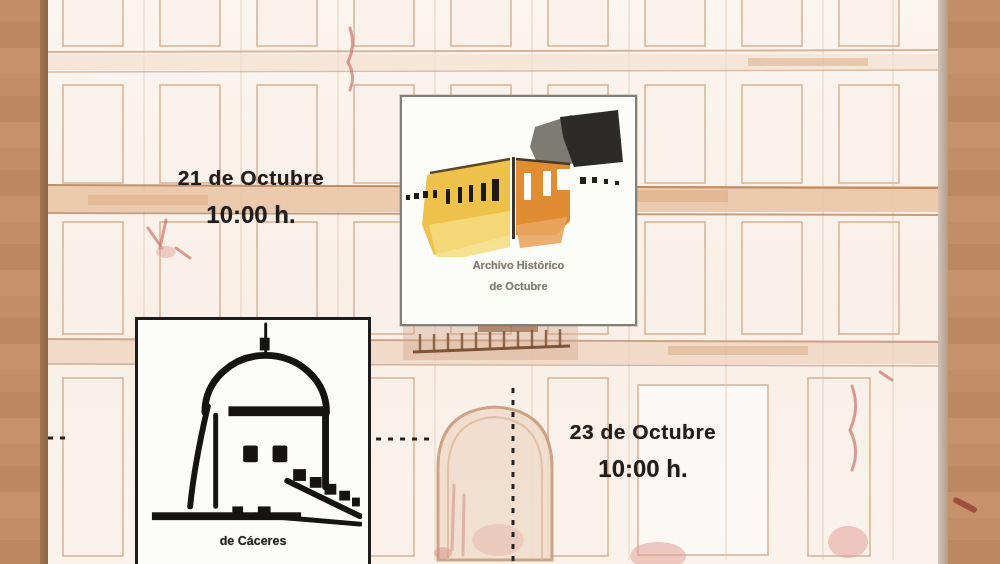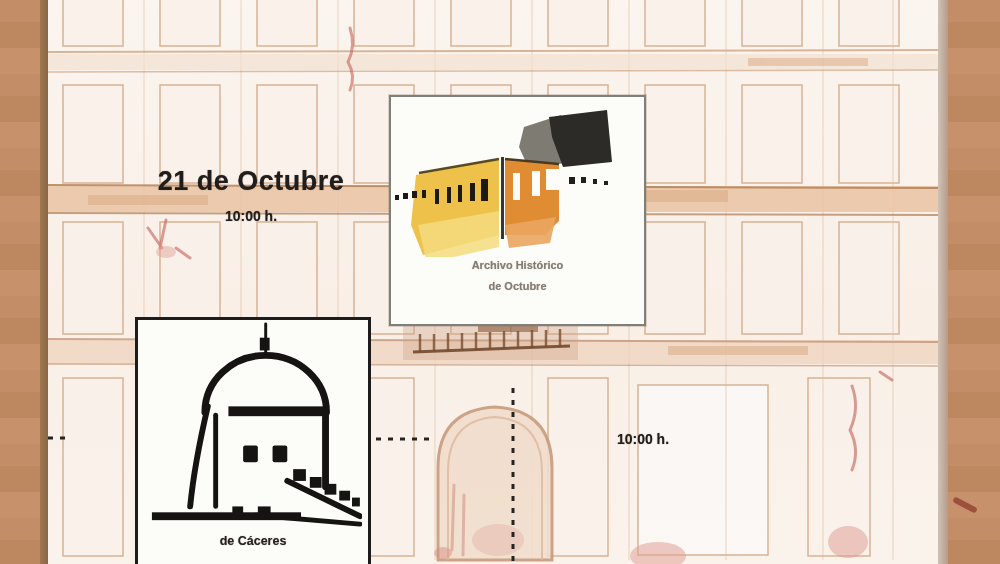--- a/index.html
+++ b/index.html
@@ -17,30 +17,30 @@
   .kraft-right::before{content:"";position:absolute;left:-10px;top:0;bottom:0;width:10px;
     background:linear-gradient(90deg,#cfc2b6,#b49c8b);}
   .kraft-mark{position:absolute;right:22px;top:502px;width:26px;height:6px;
     background:#8e3b2e;opacity:.75;transform:rotate(28deg);border-radius:3px;}
   
   .poster{position:absolute;left:48px;top:0;width:890px;height:564px;overflow:hidden;
     background:linear-gradient(180deg,#fbf5ef 0%,#f9efe7 55%,#faf3ec 100%);}
   .facade{position:absolute;inset:0;}
   
   .event{position:absolute;text-align:center;color:#211d1a;}
-  .event .date{font-weight:700;font-size:27px;letter-spacing:.5px;
+  .event .date{font-weight:700;font-size:21px;letter-spacing:.5px;
     text-shadow:0 0 1px rgba(30,25,20,.55);}
-  .event .time{font-weight:700;font-size:14px;margin-top:11px;
+  .event .time{font-weight:700;font-size:24px;margin-top:11px;
     text-shadow:0 0 1px rgba(30,25,20,.5);}
   .event-1{left:88px;top:166px;width:230px;}
   .event-2{left:470px;top:420px;width:250px;}
   
   .logo-card{position:absolute;background:#fcfcf9;}
-  .logo-color{left:341px;top:95px;width:233px;height:227px;
-    border:2px solid #80807a;box-shadow:0 0 0 1px rgba(120,110,100,.25);padding-left:20px;}
+  .logo-color{left:352px;top:95px;width:233px;height:227px;
+    border:2px solid #80807a;box-shadow:0 0 0 1px rgba(120,110,100,.25);}
   .logo-color .logo-art{position:absolute;left:0;top:10px;width:233px;height:150px;}
   .logo-color .logo-text{position:absolute;left:0;top:158px;width:100%;
     text-align:center;color:#847d72;font-weight:700;font-size:11px;line-height:21px;
     text-shadow:0 0 1px rgba(130,120,110,.6);}
   .logo-bw{left:87px;top:317px;width:230px;height:280px;
     border:3px solid #1d1c1a;}
   .logo-bw .logo-art{position:absolute;left:0;top:2px;width:224px;height:206px;}
   .logo-bw .logo-text{position:absolute;left:0;top:212px;width:100%;
     text-align:center;color:#26221f;font-weight:700;font-size:12.5px;line-height:18px;
     text-shadow:0 0 1px rgba(40,35,30,.5);}
@@ -171,20 +171,21 @@
       <ellipse cx="395" cy="553" rx="9" ry="6" fill="#d98f86" opacity="0.5"></ellipse>
       <ellipse cx="118" cy="252" rx="10" ry="6" fill="#e0a49b" opacity="0.5"></ellipse>
     </svg>
 
     <div class="event event-1">
       <div class="date">21 de Octubre</div>
       <div class="time">10:00 h.</div>
     </div>
 
     <div class="event event-2">
+      <div class="date">23 de Octubre</div>
       <div class="time">10:00 h.</div>
     </div>
 
     <div class="logo-card logo-color">
       <svg class="logo-art" viewBox="0 0 233 150">
         <polygon points="133,20 170,8 174,56 138,62 128,40" fill="#7d7b72"></polygon>
         <polygon points="158,10 216,3 221,55 172,60 161,30" fill="#2c2b27"></polygon>
         <polygon points="25,68 108,52 108,128 32,148 20,118" fill="#eec24a"></polygon>
         <polygon points="27,118 108,104 108,140 36,156" fill="#f4dc7f" opacity="0.85"></polygon>
         <polyline points="28,66 108,52" fill="none" stroke="#5a4a22" stroke-width="2.5"></polyline>

